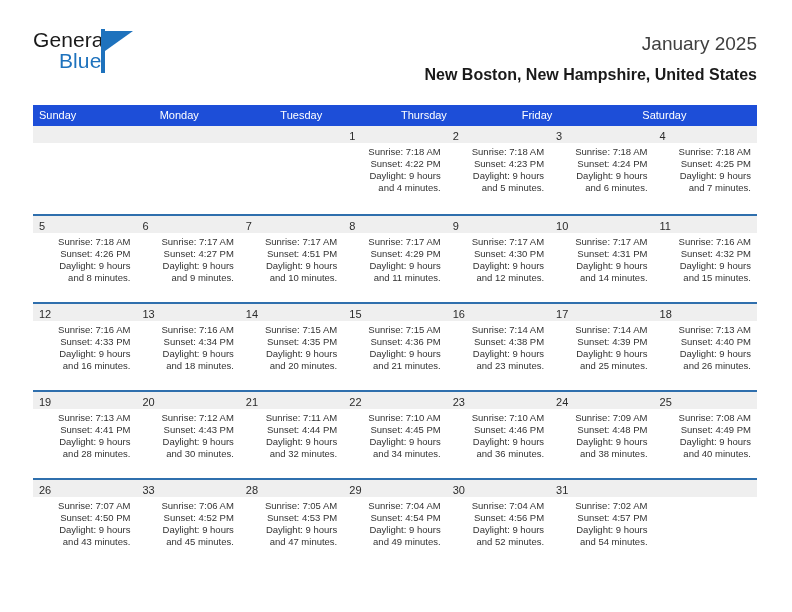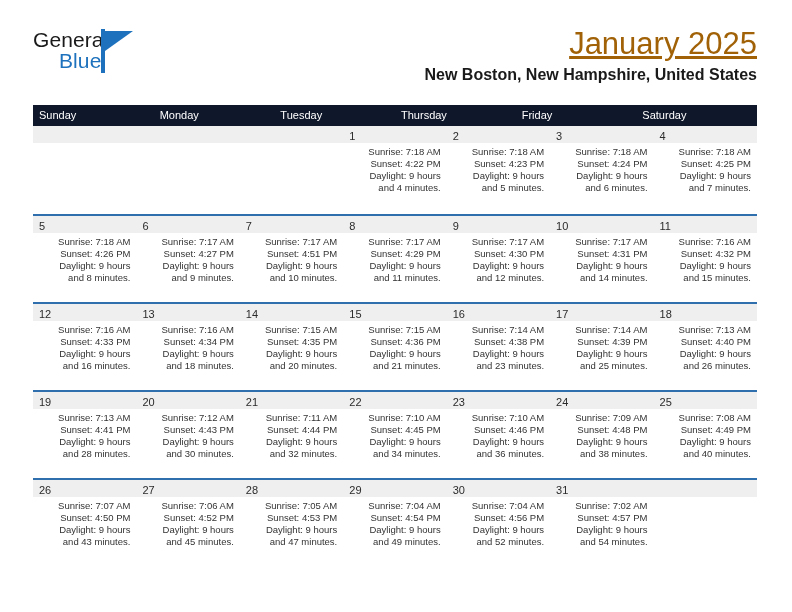--- a/index.html
+++ b/index.html
@@ -83,26 +83,25 @@
     border-bottom: 20px solid transparent;
   }
 
   .title-block {
     position: absolute;
     right: 0;
     top: 0;
     text-align: right;
   }
   .cal-title {
-    font-size: 31px;
+    font-size: 19px;
     line-height: 32px;
-    color: #a16207;
+    color: #404040;
     font-weight: normal;
     white-space: nowrap;
-    text-decoration: underline;
   }
   .cal-subtitle {
     margin-top: 6px;
     font-size: 16px;
     line-height: 17px;
     color: #1a1a1a;
     font-weight: bold;
     white-space: nowrap;
   }
 
@@ -110,21 +109,21 @@
   .calendar {
     position: absolute;
     left: 33px;
     top: 105px;
     width: 724px;
   }
 
   .weekdays {
     display: flex;
     width: 100%;
-    background: #0f172a;
+    background: #1d4ed8;
     height: 21px;
   }
   .weekday {
     flex: 1 1 0;
     box-sizing: border-box;
     padding-left: 6px;
     font-size: 11px;
     line-height: 21px;
     color: #ffffff;
   }
@@ -474,21 +473,21 @@
       <div class="day">
         <div class="day-num-band"><span class="day-num">26</span></div>
         <div class="day-body">
           <div class="day-line">Sunrise: 7:07 AM</div>
           <div class="day-line">Sunset: 4:50 PM</div>
           <div class="day-line">Daylight: 9 hours</div>
           <div class="day-line">and 43 minutes.</div>
         </div>
       </div>
       <div class="day">
-        <div class="day-num-band"><span class="day-num">27</span></div>
+        <div class="day-num-band"><span class="day-num">33</span></div>
         <div class="day-body">
           <div class="day-line">Sunrise: 7:06 AM</div>
           <div class="day-line">Sunset: 4:52 PM</div>
           <div class="day-line">Daylight: 9 hours</div>
           <div class="day-line">and 45 minutes.</div>
         </div>
       </div>
       <div class="day">
         <div class="day-num-band"><span class="day-num">28</span></div>
         <div class="day-body">

